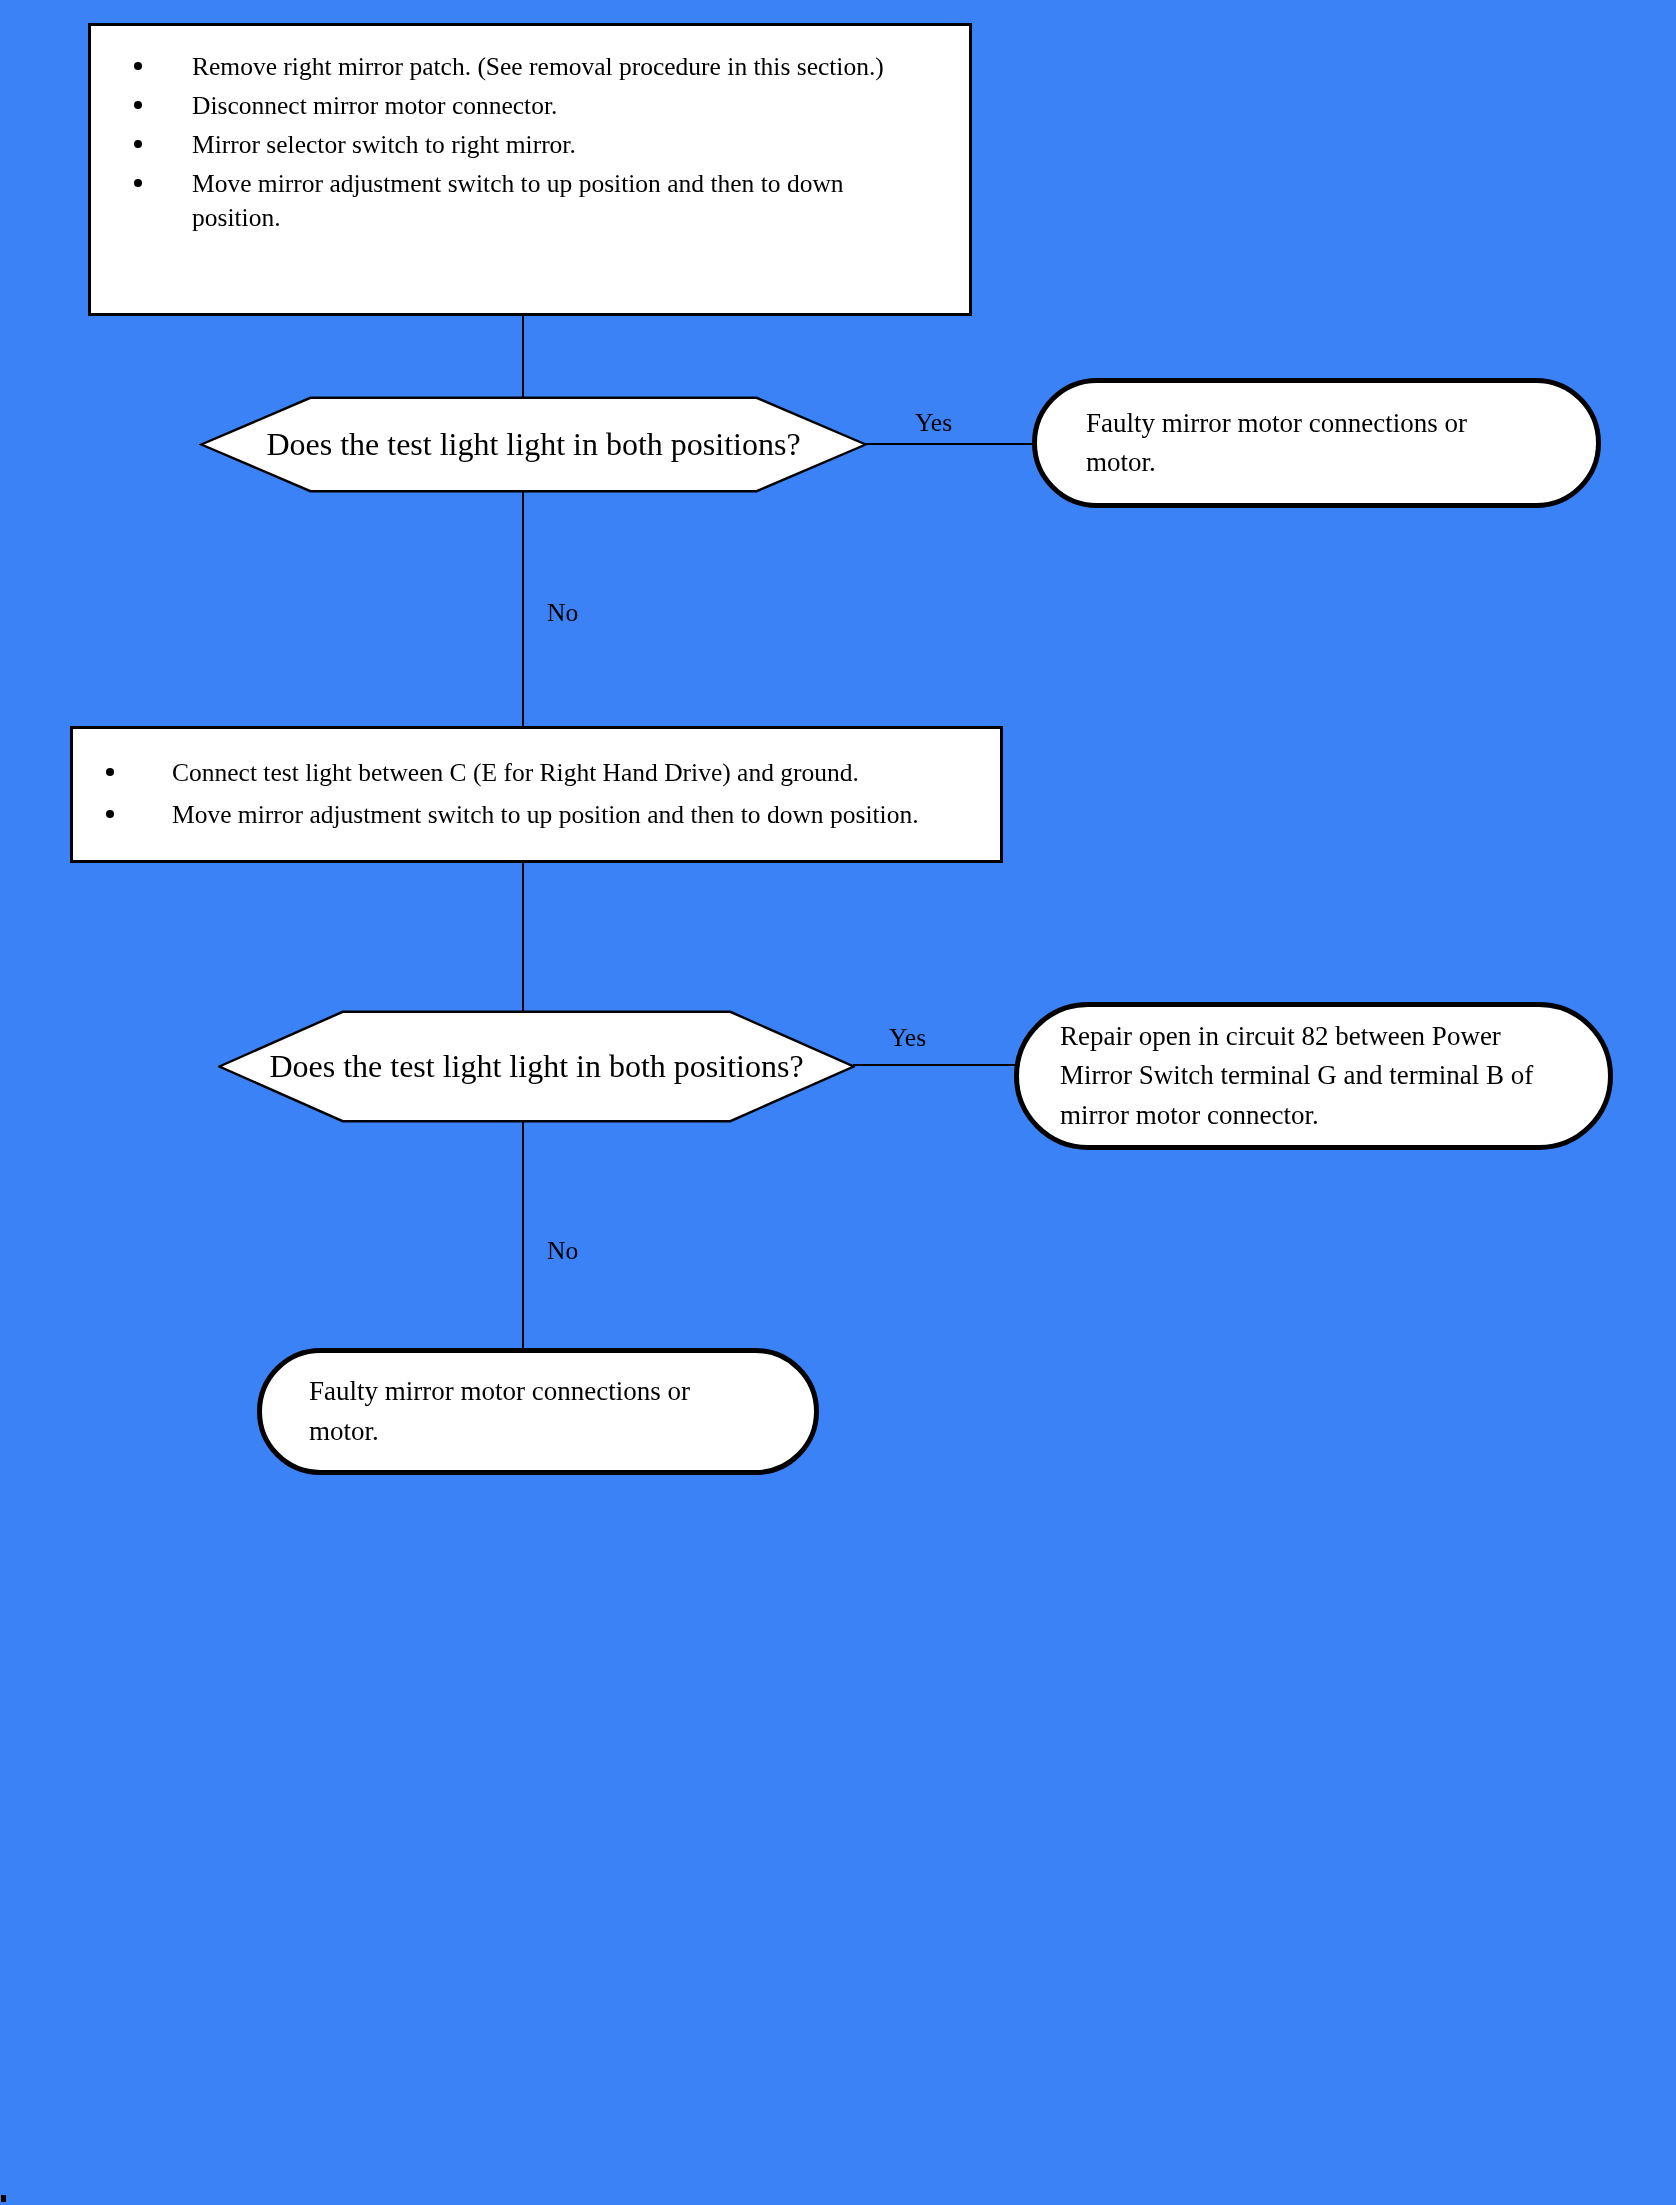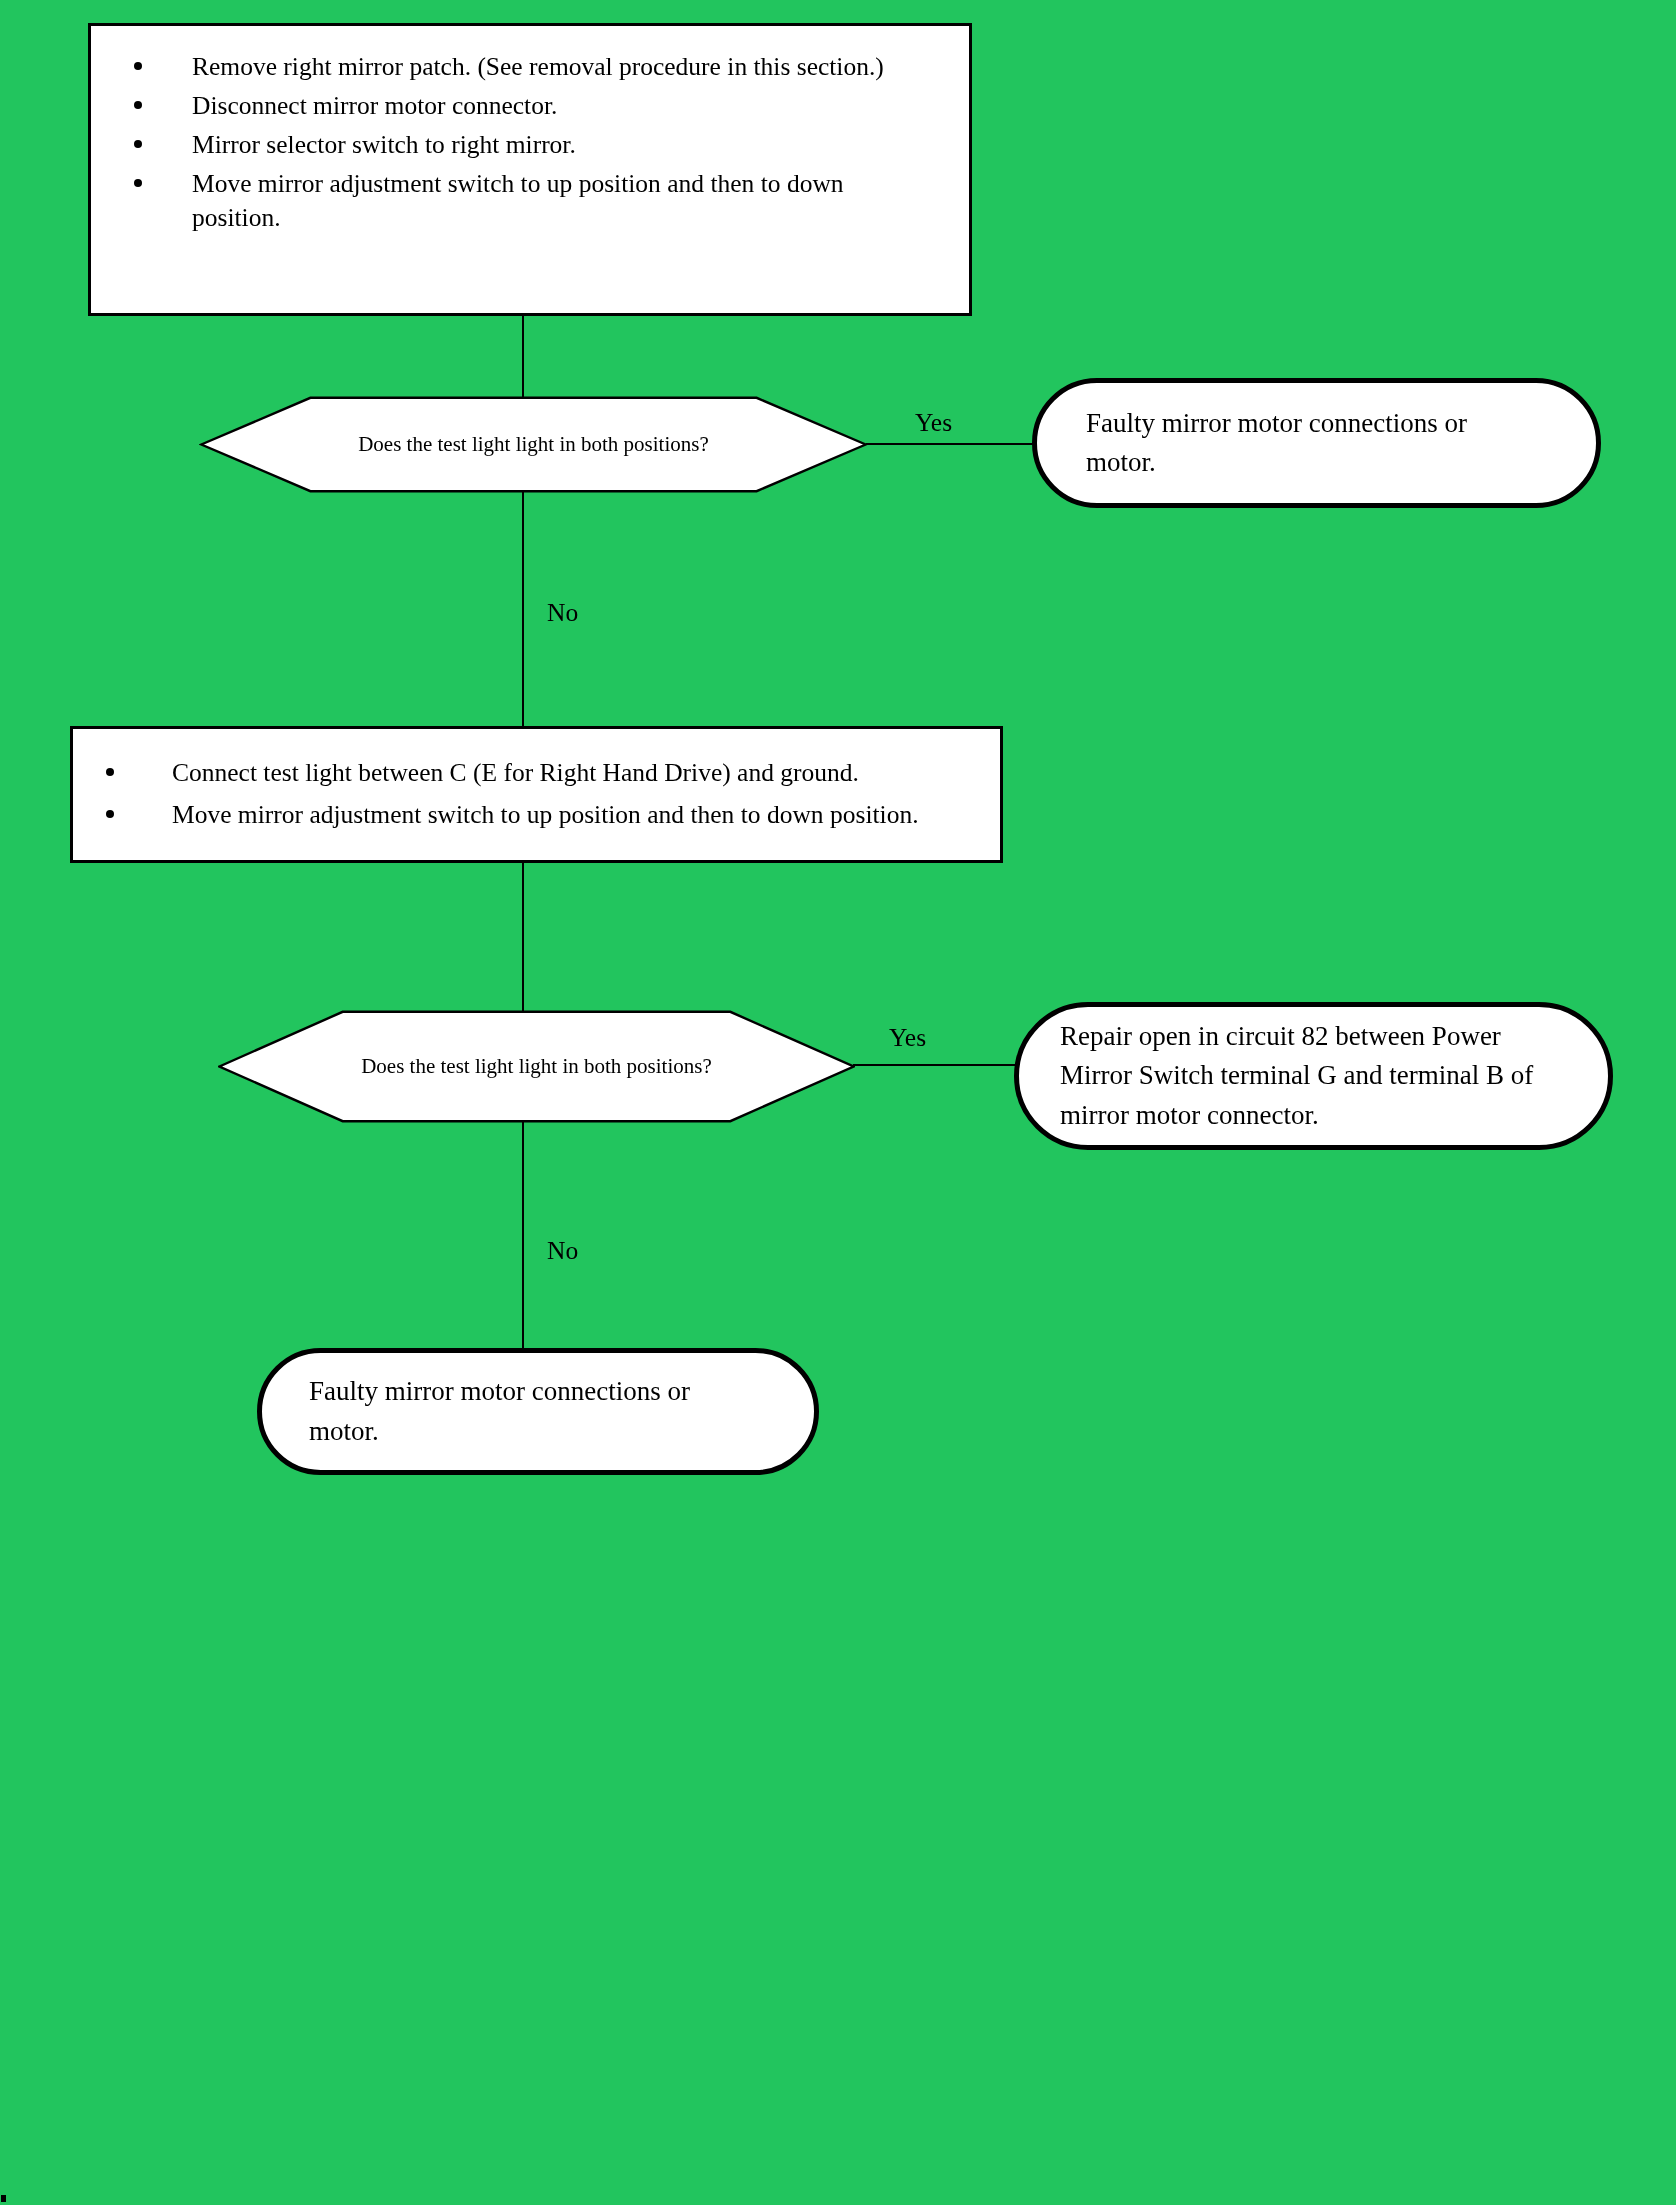--- a/index.html
+++ b/index.html
@@ -4,21 +4,21 @@
 <style>
   html, body {
     margin: 0;
     padding: 0;
     background: #ffffff;
   }
   .page {
     position: relative;
     width: 1676px;
     height: 2205px;
-    background: #22c55e;
+    background: #3b82f6;
     font-family: "Liberation Serif", "DejaVu Serif", serif;
     color: #000000;
     overflow: hidden;
   }
 
   
   .proc-box {
     position: absolute;
     box-sizing: border-box;
     border: 3px solid #000;
@@ -52,21 +52,21 @@
 
   
   .hex-wrap { position: absolute; }
   .hex-wrap svg { display: block; }
   .hex-label {
     position: absolute;
     left: 0; top: 0; right: 0; bottom: 0;
     display: flex;
     align-items: center;
     justify-content: center;
-    font-size: 21px;
+    font-size: 32px;
     white-space: nowrap;
   }
 
   
   .branch-label {
     position: absolute;
     font-size: 25.5px;
     line-height: 1;
     margin-top: 9px;
   }

